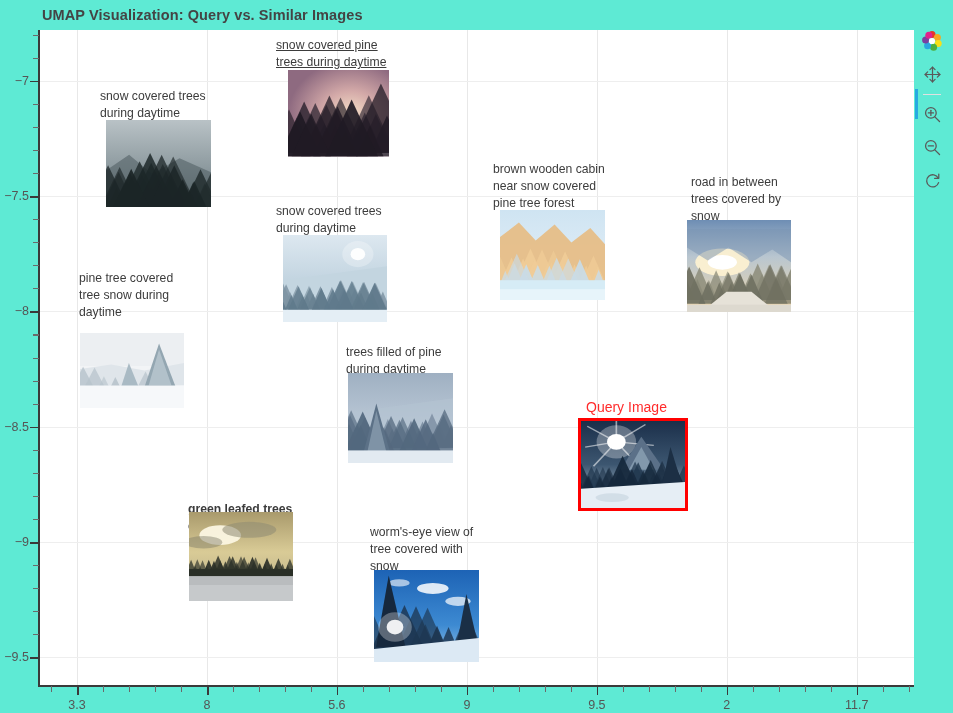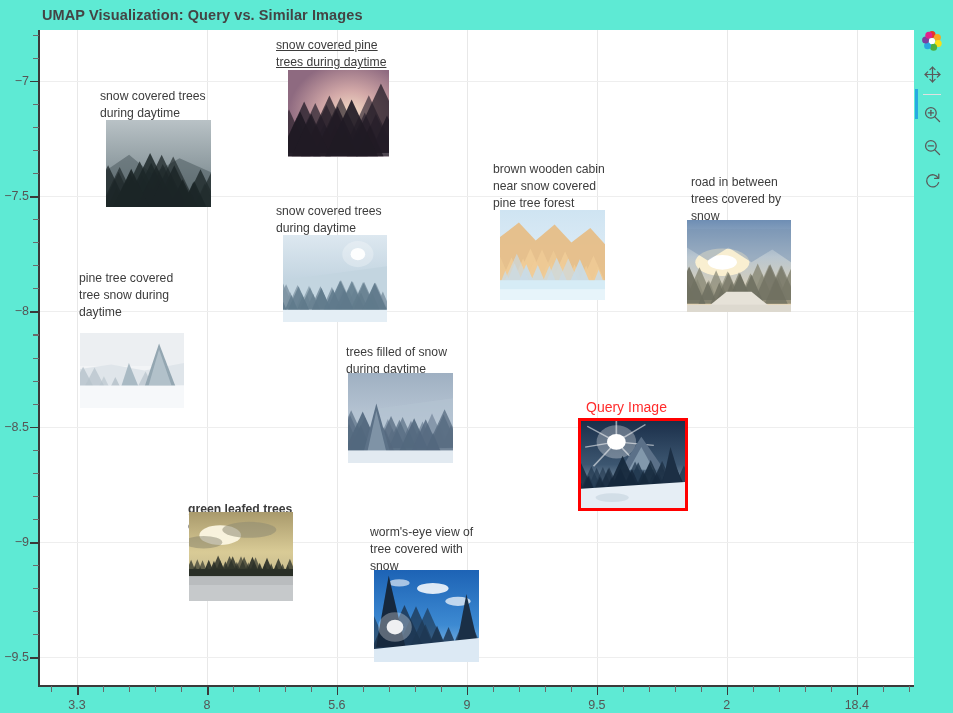--- a/index.html
+++ b/index.html
@@ -446,21 +446,21 @@
             <polygon points="14,45.9 3.0380000000000003,75 24.962,75" fill="#b8c4cc" opacity="0.74"></polygon>
             <polygon points="45,59.4 39.708,75 50.292,75" fill="#b8c4cc" opacity="0.8300000000000001"></polygon>
             <polygon points="85,53.099999999999994 77.062,75 92.938,75" fill="#b8c4cc" opacity="0.92"></polygon>
     <polygon points="76,14 62,72 92,72" fill="#93a6b1"></polygon>
     <polygon points="76,22 66,70 88,70" fill="#b7c6cf" opacity="0.85"></polygon>
     <polygon points="47,40 39,74 57,74" fill="#a9bac4"></polygon>
     <rect y="70" width="100" height="30" fill="#f6f8fa"></rect>
           </svg>
         </div>
         <div class="point"></div>
-        <div class="point-caption" style="left: 308px; top: 314px;">trees filled of snow
+        <div class="point-caption" style="left: 308px; top: 314px;">trees filled of pine
 during daytime</div>
         <div class="thumb" style="left: 310px; top: 343px; width: 105px; height: 90px;">
           <svg viewBox="0 0 100 100" preserveAspectRatio="none">
     <defs>
               <linearGradient id="g7" x1="0" y1="0" x2="0" y2="1">
       <stop offset="0" stop-color="#9fb0c2"></stop>
                 <stop offset="1" stop-color="#cfdae5"></stop>
               </linearGradient>
             </defs>
     <rect width="100" height="100" fill="url(#g7)"></rect>
@@ -698,21 +698,21 @@
       <div class="xlabel" style="left: 207px;">8</div>
       <div class="xtick-major" style="left: 336.9px;"></div>
       <div class="xlabel" style="left: 336.9px;">5.6</div>
       <div class="xtick-major" style="left: 466.9px;"></div>
       <div class="xlabel" style="left: 466.9px;">9</div>
       <div class="xtick-major" style="left: 596.9px;"></div>
       <div class="xlabel" style="left: 596.9px;">9.5</div>
       <div class="xtick-major" style="left: 726.8px;"></div>
       <div class="xlabel" style="left: 726.8px;">2</div>
       <div class="xtick-major" style="left: 856.8px;"></div>
-      <div class="xlabel" style="left: 856.8px;">18.4</div>
+      <div class="xlabel" style="left: 856.8px;">11.7</div>
       <div class="xtick-minor" style="left: 51px;"></div>
       <div class="xtick-minor" style="left: 103px;"></div>
       <div class="xtick-minor" style="left: 129px;"></div>
       <div class="xtick-minor" style="left: 155px;"></div>
       <div class="xtick-minor" style="left: 181px;"></div>
       <div class="xtick-minor" style="left: 233px;"></div>
       <div class="xtick-minor" style="left: 258.9px;"></div>
       <div class="xtick-minor" style="left: 284.9px;"></div>
       <div class="xtick-minor" style="left: 310.9px;"></div>
       <div class="xtick-minor" style="left: 362.9px;"></div>

